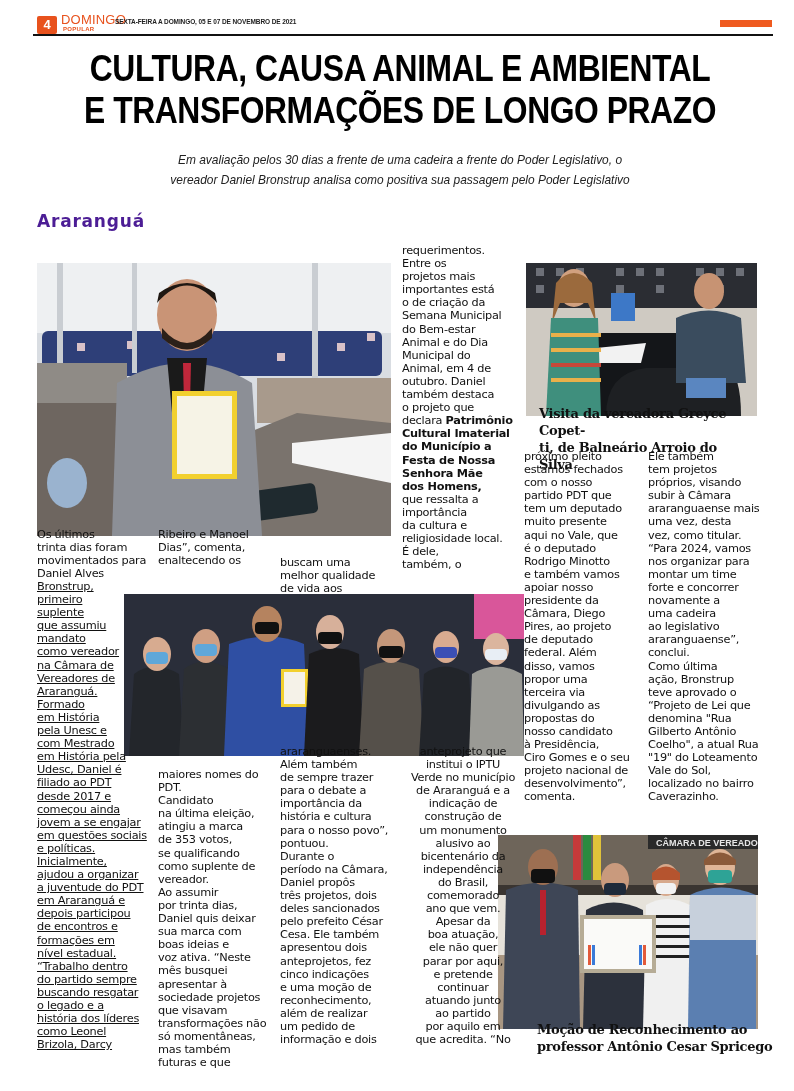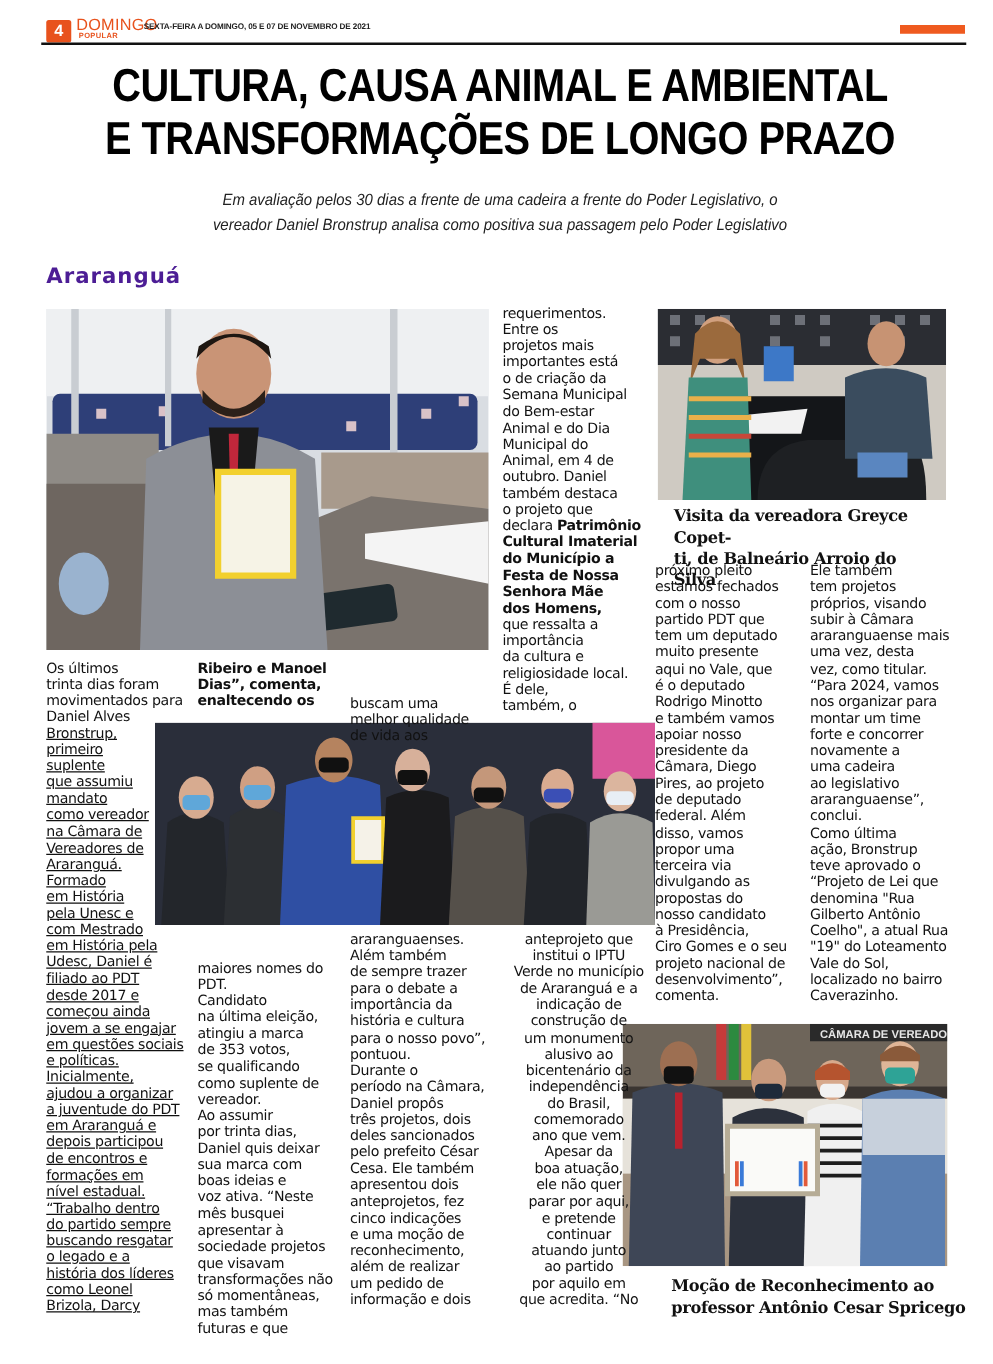--- a/index.html
+++ b/index.html
@@ -17,21 +17,21 @@
   
   .headline { left: 30px; top: 48px; width: 740px; text-align: center; font: bold 37px "Liberation Sans", sans-serif; line-height: 42px; letter-spacing: -0.5px; transform: scaleX(0.86); transform-origin: center top; color: #000; }
   .standfirst { left: 80px; top: 150px; width: 640px; text-align: center; font: italic 13px "Liberation Sans", sans-serif; line-height: 20px; color: #222; transform: scaleX(0.92); transform-origin: center top; }
   .section-label { left: 37px; top: 211px; font: bold 17px "DejaVu Sans", sans-serif; letter-spacing: 0.8px; color: #4c1d95; }
 
   
   .col { font: 11.3px "DejaVu Sans", sans-serif; line-height: 13.1px; color: #111; white-space: pre-line; letter-spacing: -0.25px; }
   .col b { font-weight: bold; }
 
   
-  .photo { overflow: hidden; }
+  .photo { overflow: hidden; margin-top: 16px; }
   .caption { font: bold 13px "DejaVu Serif", "Liberation Serif", serif; line-height: 17px; color: #111; letter-spacing: -0.3px; }
 </style>
 </head>
 <body>
 
 <div class="abs page-num">4</div>
 <div class="abs brand">DOMINGO</div>
 <div class="abs brand-sub">POPULAR</div>
 <div class="abs dateline">SEXTA-FEIRA A DOMINGO, 05 E 07 DE NOVEMBRO DE 2021</div>
 <div class="abs accent-bar"></div>
@@ -239,21 +239,21 @@
 formações em
 nível estadual.
 “Trabalho dentro
 do partido sempre
 buscando resgatar
 o legado e a
 história dos líderes
 como Leonel
 Brizola, Darcy</div>
 
-<div class="abs col" style="left:158px;top:528px;width:120px;font-weight:bold;">Ribeiro e Manoel
+<div class="abs col" style="left:158px;top:528px;width:120px;">Ribeiro e Manoel
 Dias”, comenta,
 enaltecendo os</div>
 <div class="abs col" style="left:158px;top:768px;width:122px;">maiores nomes do
 PDT.
         Candidato
 na última eleição,
 atingiu a marca
 de 353 votos,
 se qualificando
 como suplente de

